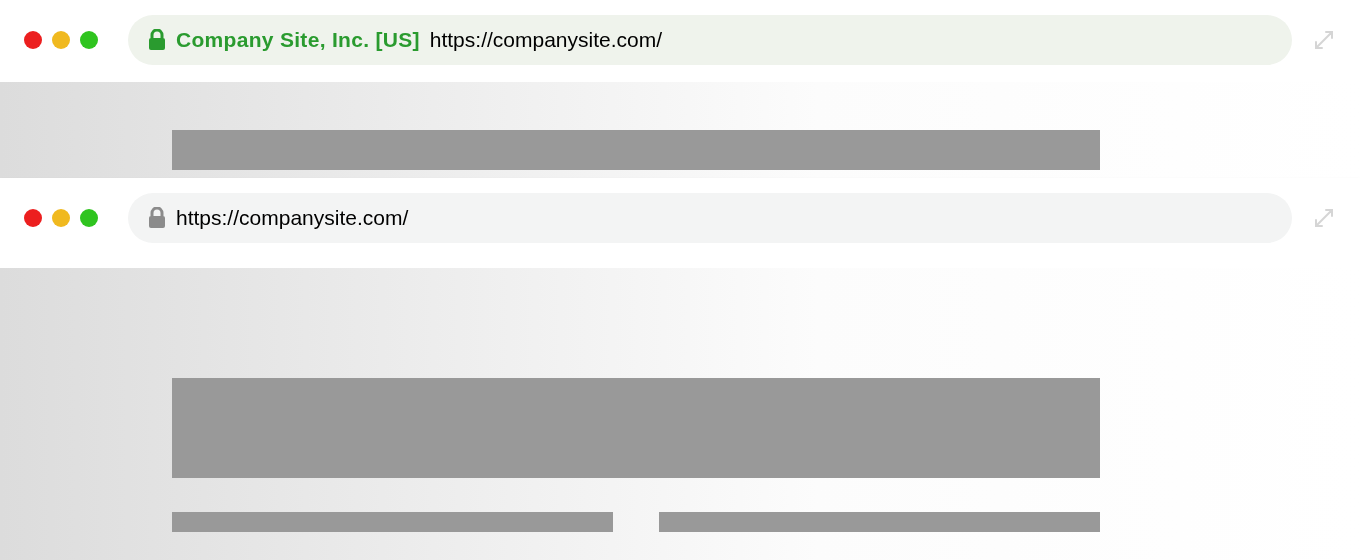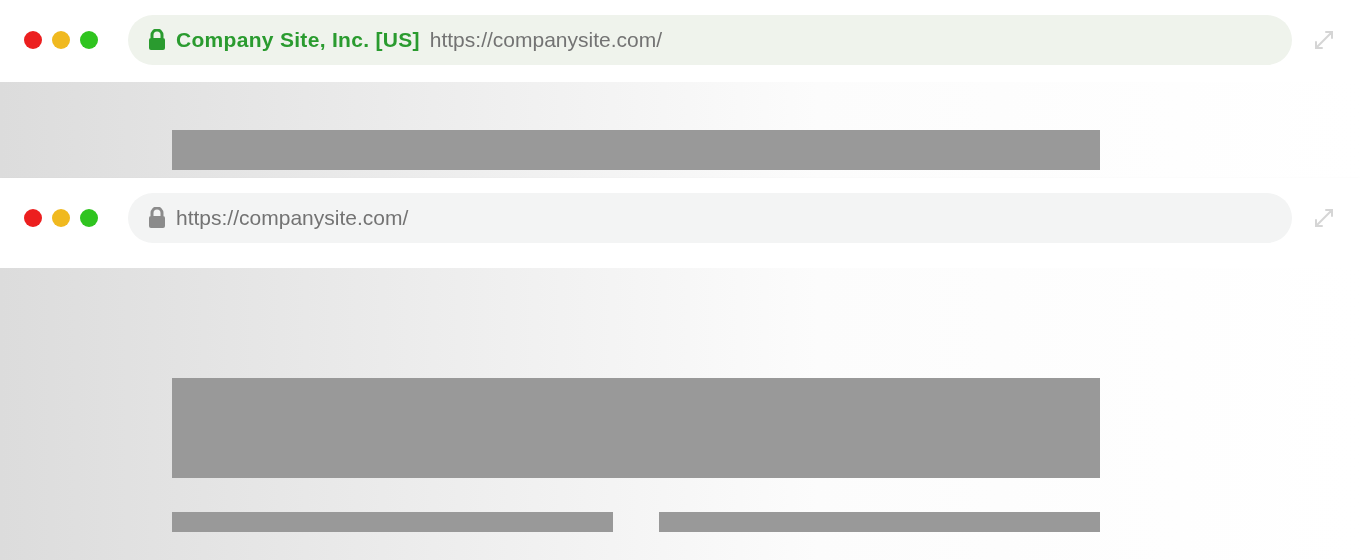--- a/index.html
+++ b/index.html
@@ -70,21 +70,21 @@
       background: #f3f4f4;
     }
 
     .ev-label {
       color: #2a9b2f;
       font-weight: 700;
       letter-spacing: 0.3px;
     }
 
     .url-text {
-      color: #737373;
+      color: #000000;
       font-weight: 400;
     }
 
     .lock-svg {
       flex-shrink: 0;
     }
 
     .expand-icon {
       margin-left: 20px;
       flex-shrink: 0;

